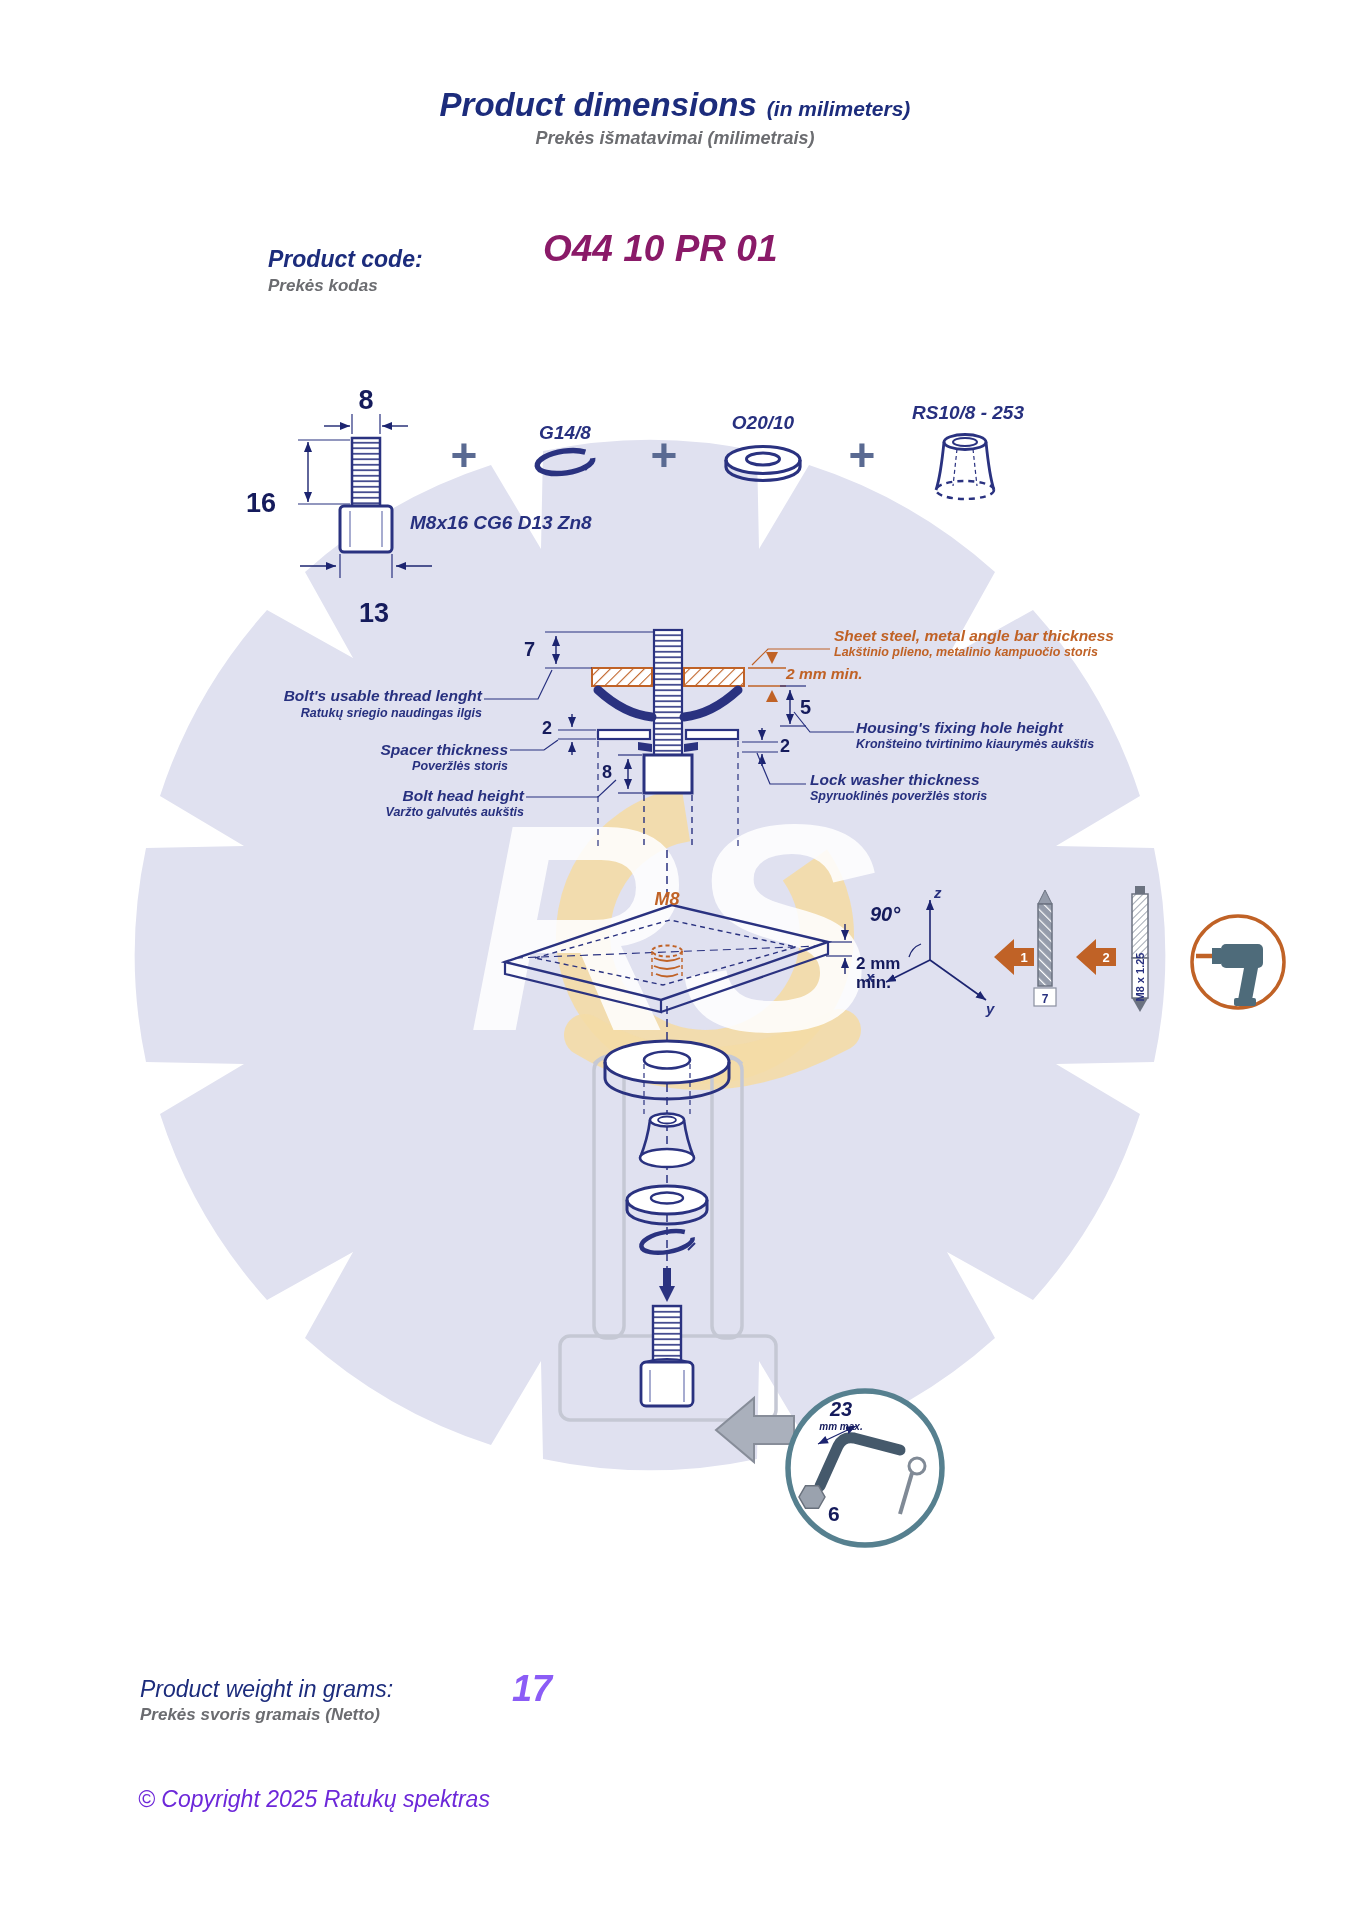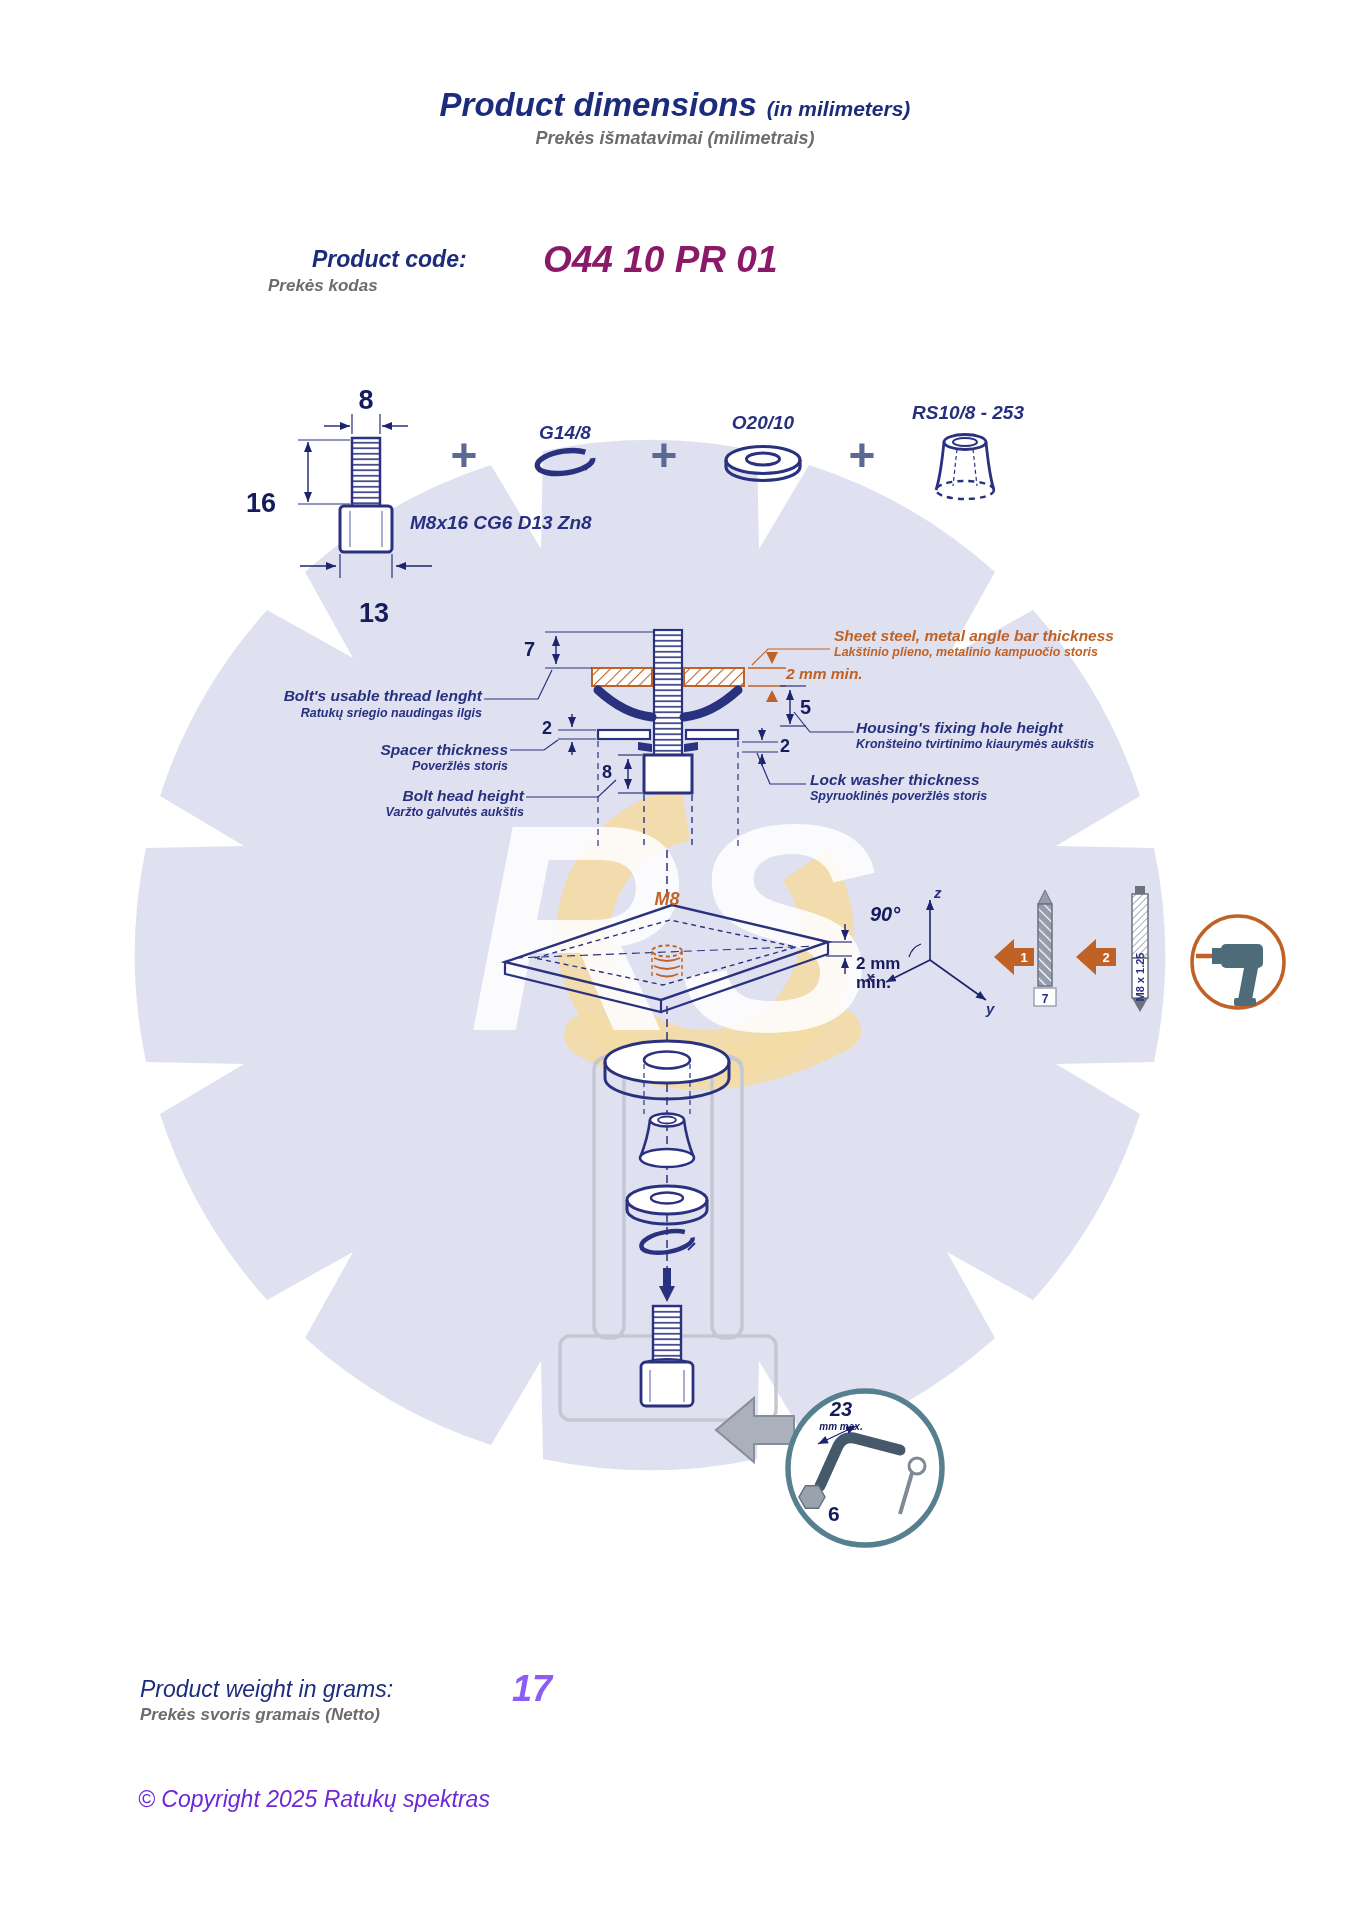--- a/index.html
+++ b/index.html
@@ -305,23 +305,23 @@
     <line x1="912" y1="1473" x2="900" y2="1514" stroke="#808a96" stroke-width="4"></line>
     <line x1="818" y1="1444" x2="856" y2="1426" stroke="#1c2470" stroke-width="1.2" marker-start="url(#as)" marker-end="url(#ae)"></line>
   </g>
 </svg>
 
 <div class="abs center subtitle" style="left:0;top:128px;width:1350px;">Prekės išmatavimai (milimetrais)</div>
 <div class="abs center" style="left:0;top:86px;width:1350px;">
   <span class="title">Product dimensions</span><span class="title-suffix">(in milimeters)</span>
 </div>
 
-<div class="abs code-label-en" style="left:268px;top:246px;margin-left:44px;">Product code:</div>
+<div class="abs code-label-en" style="left:268px;top:246px;">Product code:</div>
 <div class="abs code-label-lt" style="left:268px;top:276px;">Prekės kodas</div>
-<div class="abs code-value" style="left:543px;top:239px;">O44 10 PR 01</div>
+<div class="abs code-value" style="left:543px;top:228px;">O44 10 PR 01</div>
 
 <div class="abs center big-dim" style="left:338px;top:385px;width:56px;">8</div>
 <div class="abs right big-dim" style="left:212px;top:452px;width:64px;margin-top:36px;">16</div>
 <div class="abs center big-dim" style="left:338px;top:552px;width:72px;margin-top:46px;">13</div>
 <div class="abs part-label" style="left:410px;top:512px;">M8x16 CG6 D13 Zn8</div>
 <div class="abs center plus" style="left:436px;top:428px;width:56px;">+</div>
 <div class="abs center part-label" style="left:518px;top:422px;width:94px;">G14/8</div>
 <div class="abs center plus" style="left:636px;top:428px;width:56px;">+</div>
 <div class="abs center part-label" style="left:714px;top:412px;width:98px;">O20/10</div>
 <div class="abs center plus" style="left:834px;top:428px;width:56px;">+</div>

